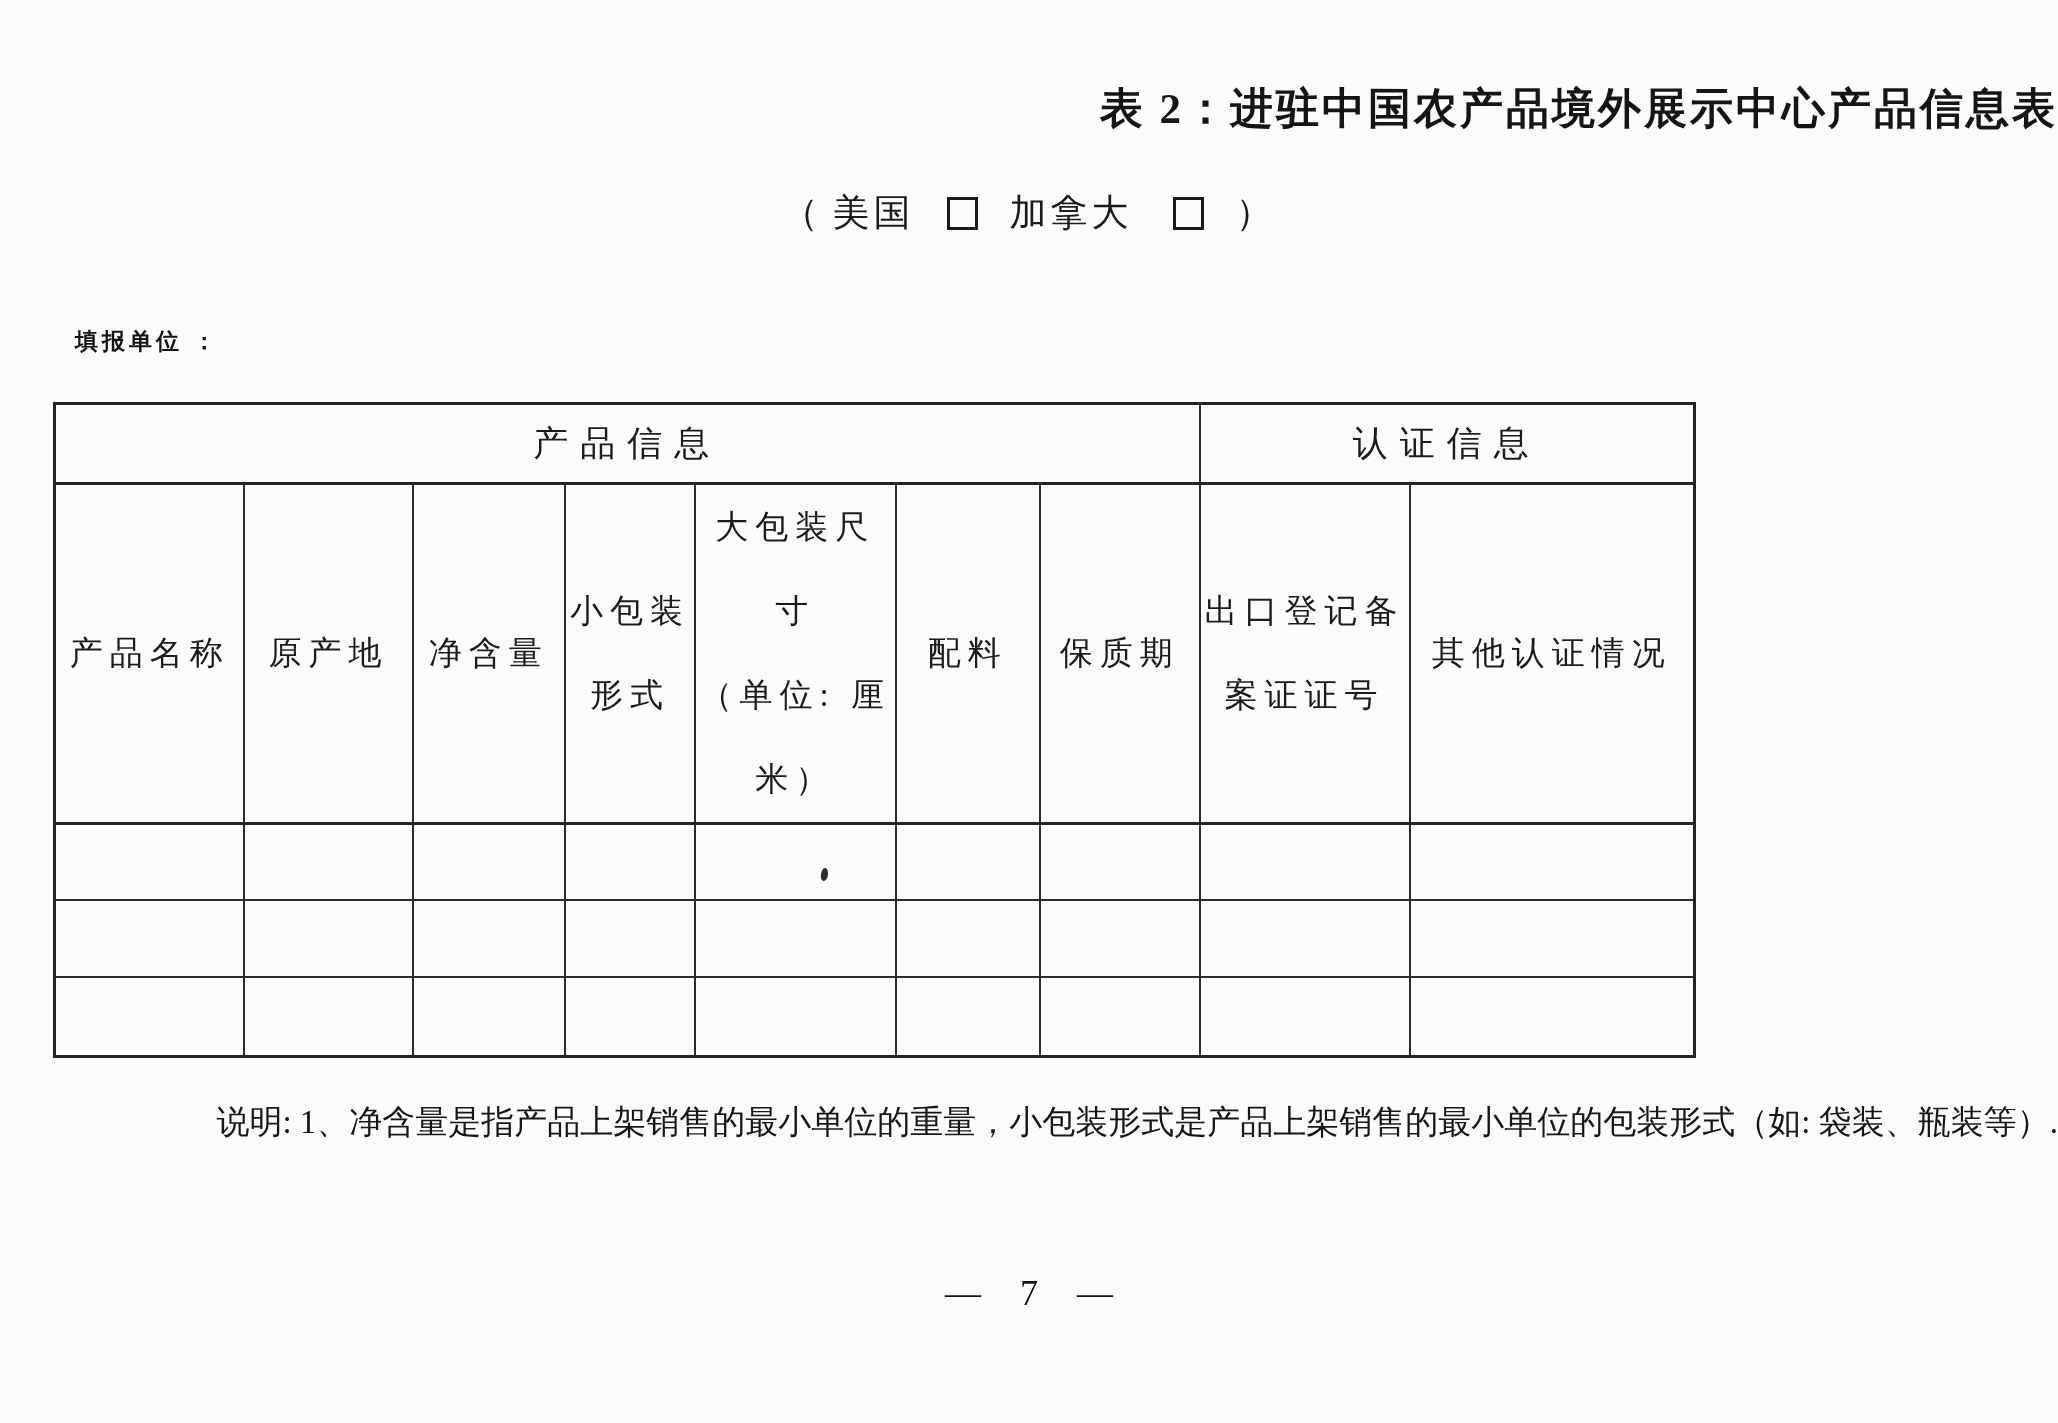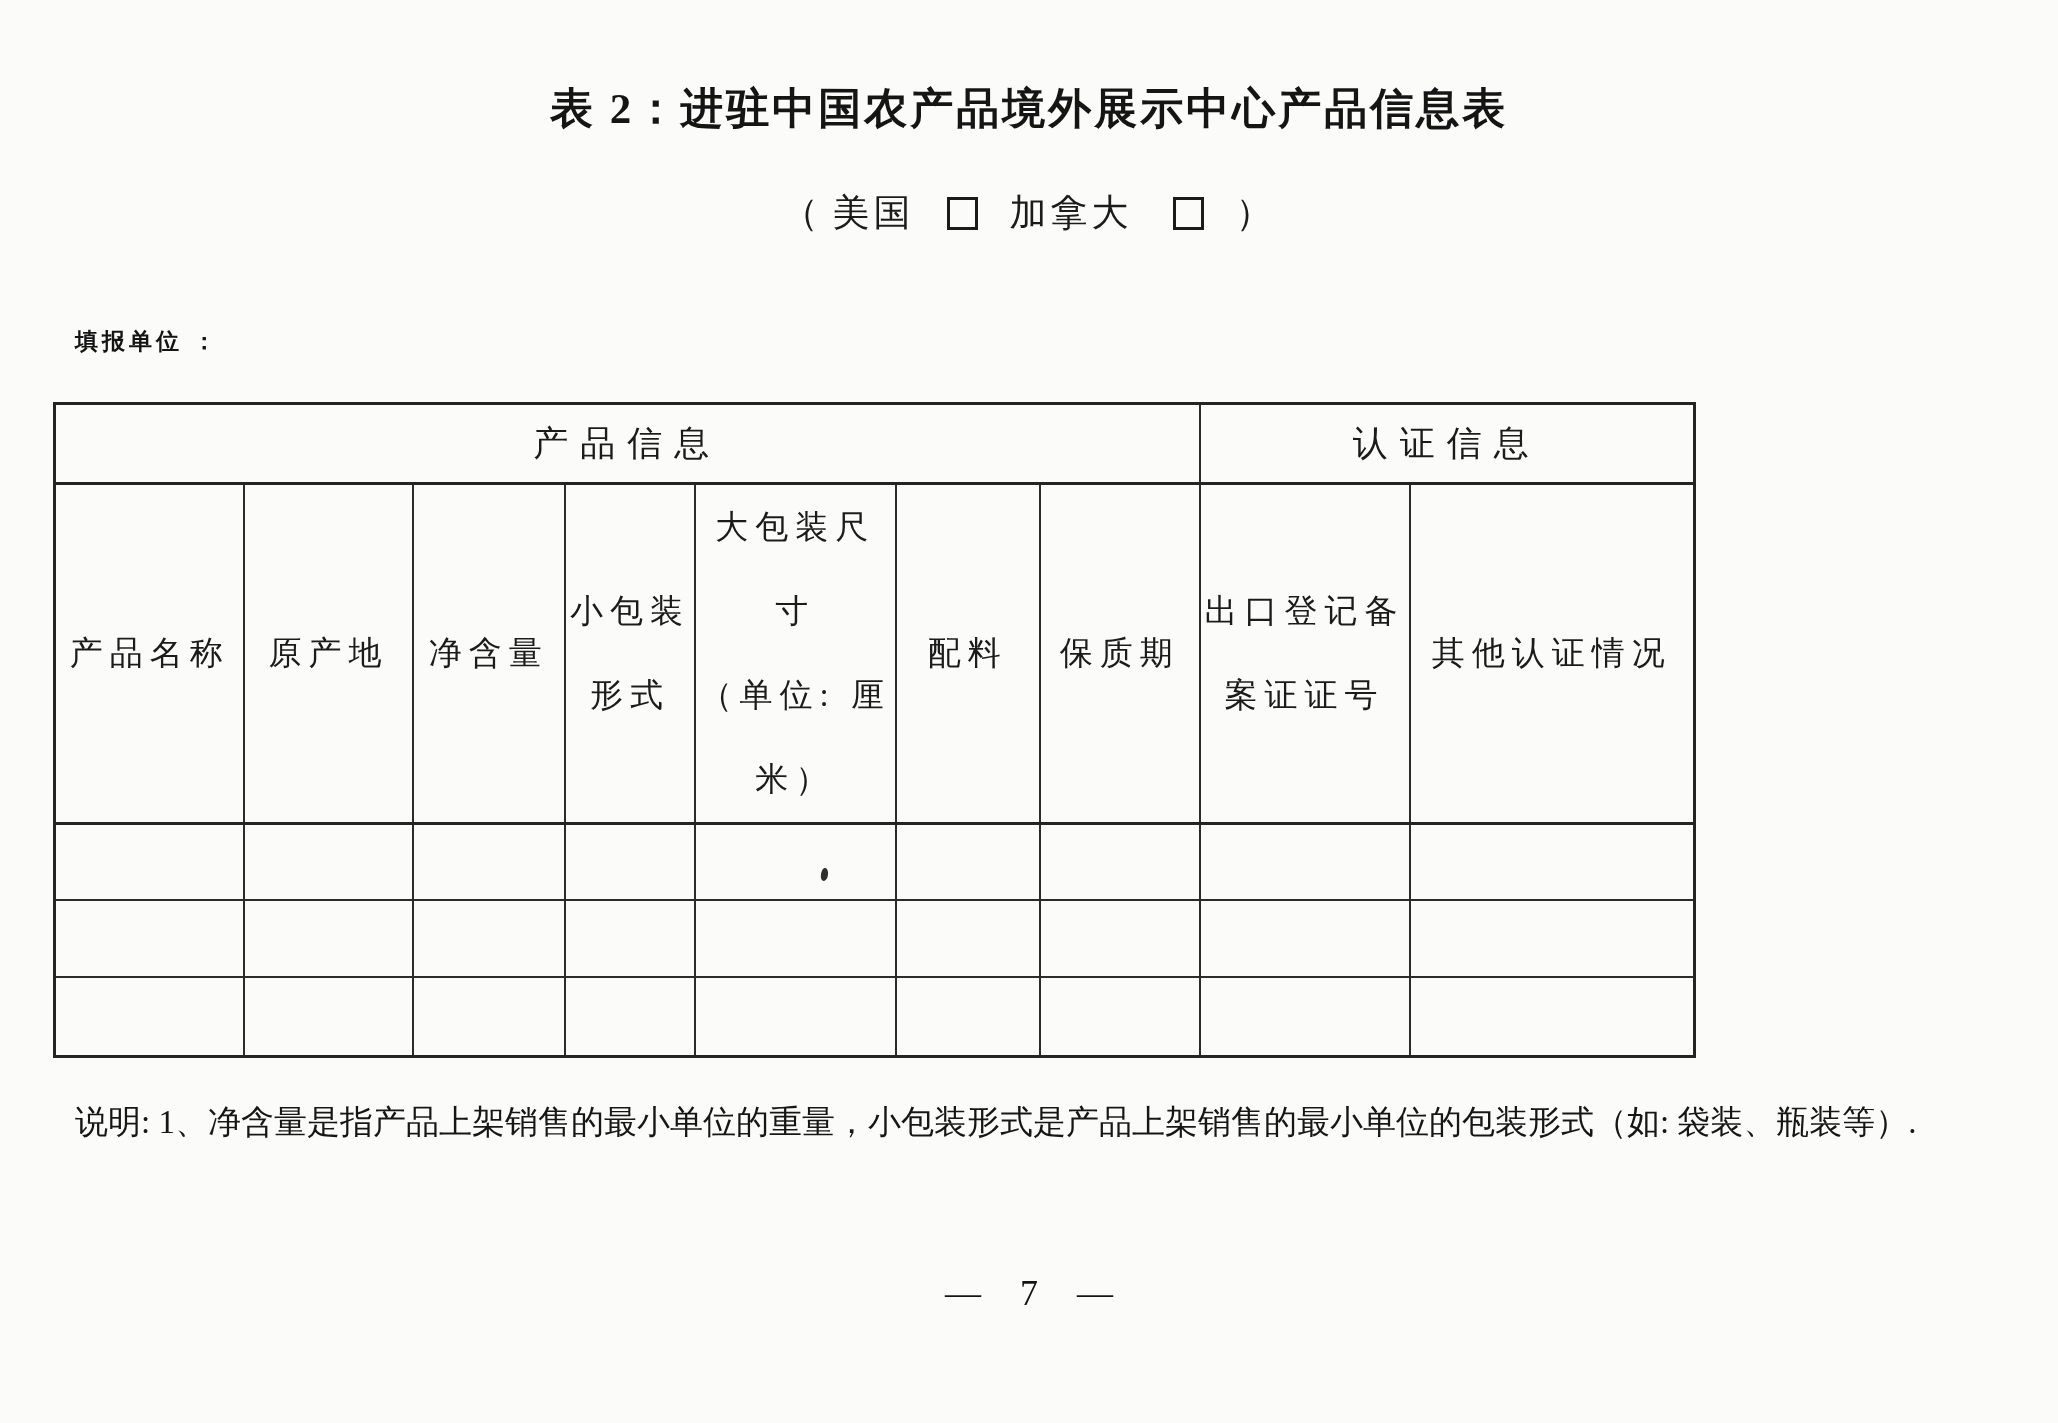--- a/index.html
+++ b/index.html
@@ -9,21 +9,21 @@
     width: 2058px;
     height: 1423px;
     margin: 0 auto;
     background: #fbfbfa;
     font-family: "Liberation Serif", "DejaVu Serif", serif;
     color: #1b1b1b;
     overflow: hidden;
   }
   .title {
     padding-top: 80px;
-    text-align: center;
+    text-align: right;
     font-size: 43px;
     font-weight: bold;
     letter-spacing: 3px;
     color: #151515;
   }
   .subtitle {
     margin-top: 50px;
     display: flex;
     justify-content: center;
     align-items: center;
@@ -91,20 +91,21 @@
   }
   .notes {
     margin-top: 36px;
     margin-left: 75px;
     font-size: 33px;
     color: #161616;
   }
   .notes .nline {
     white-space: nowrap;
     line-height: 1.7;
+    text-align: right;
   }
   .notes .nline.indent {
     margin-top: 36px;
     margin-left: 110px;
     letter-spacing: 2px;
   }
   .footer {
     position: absolute;
     left: 0;
     right: 0;

